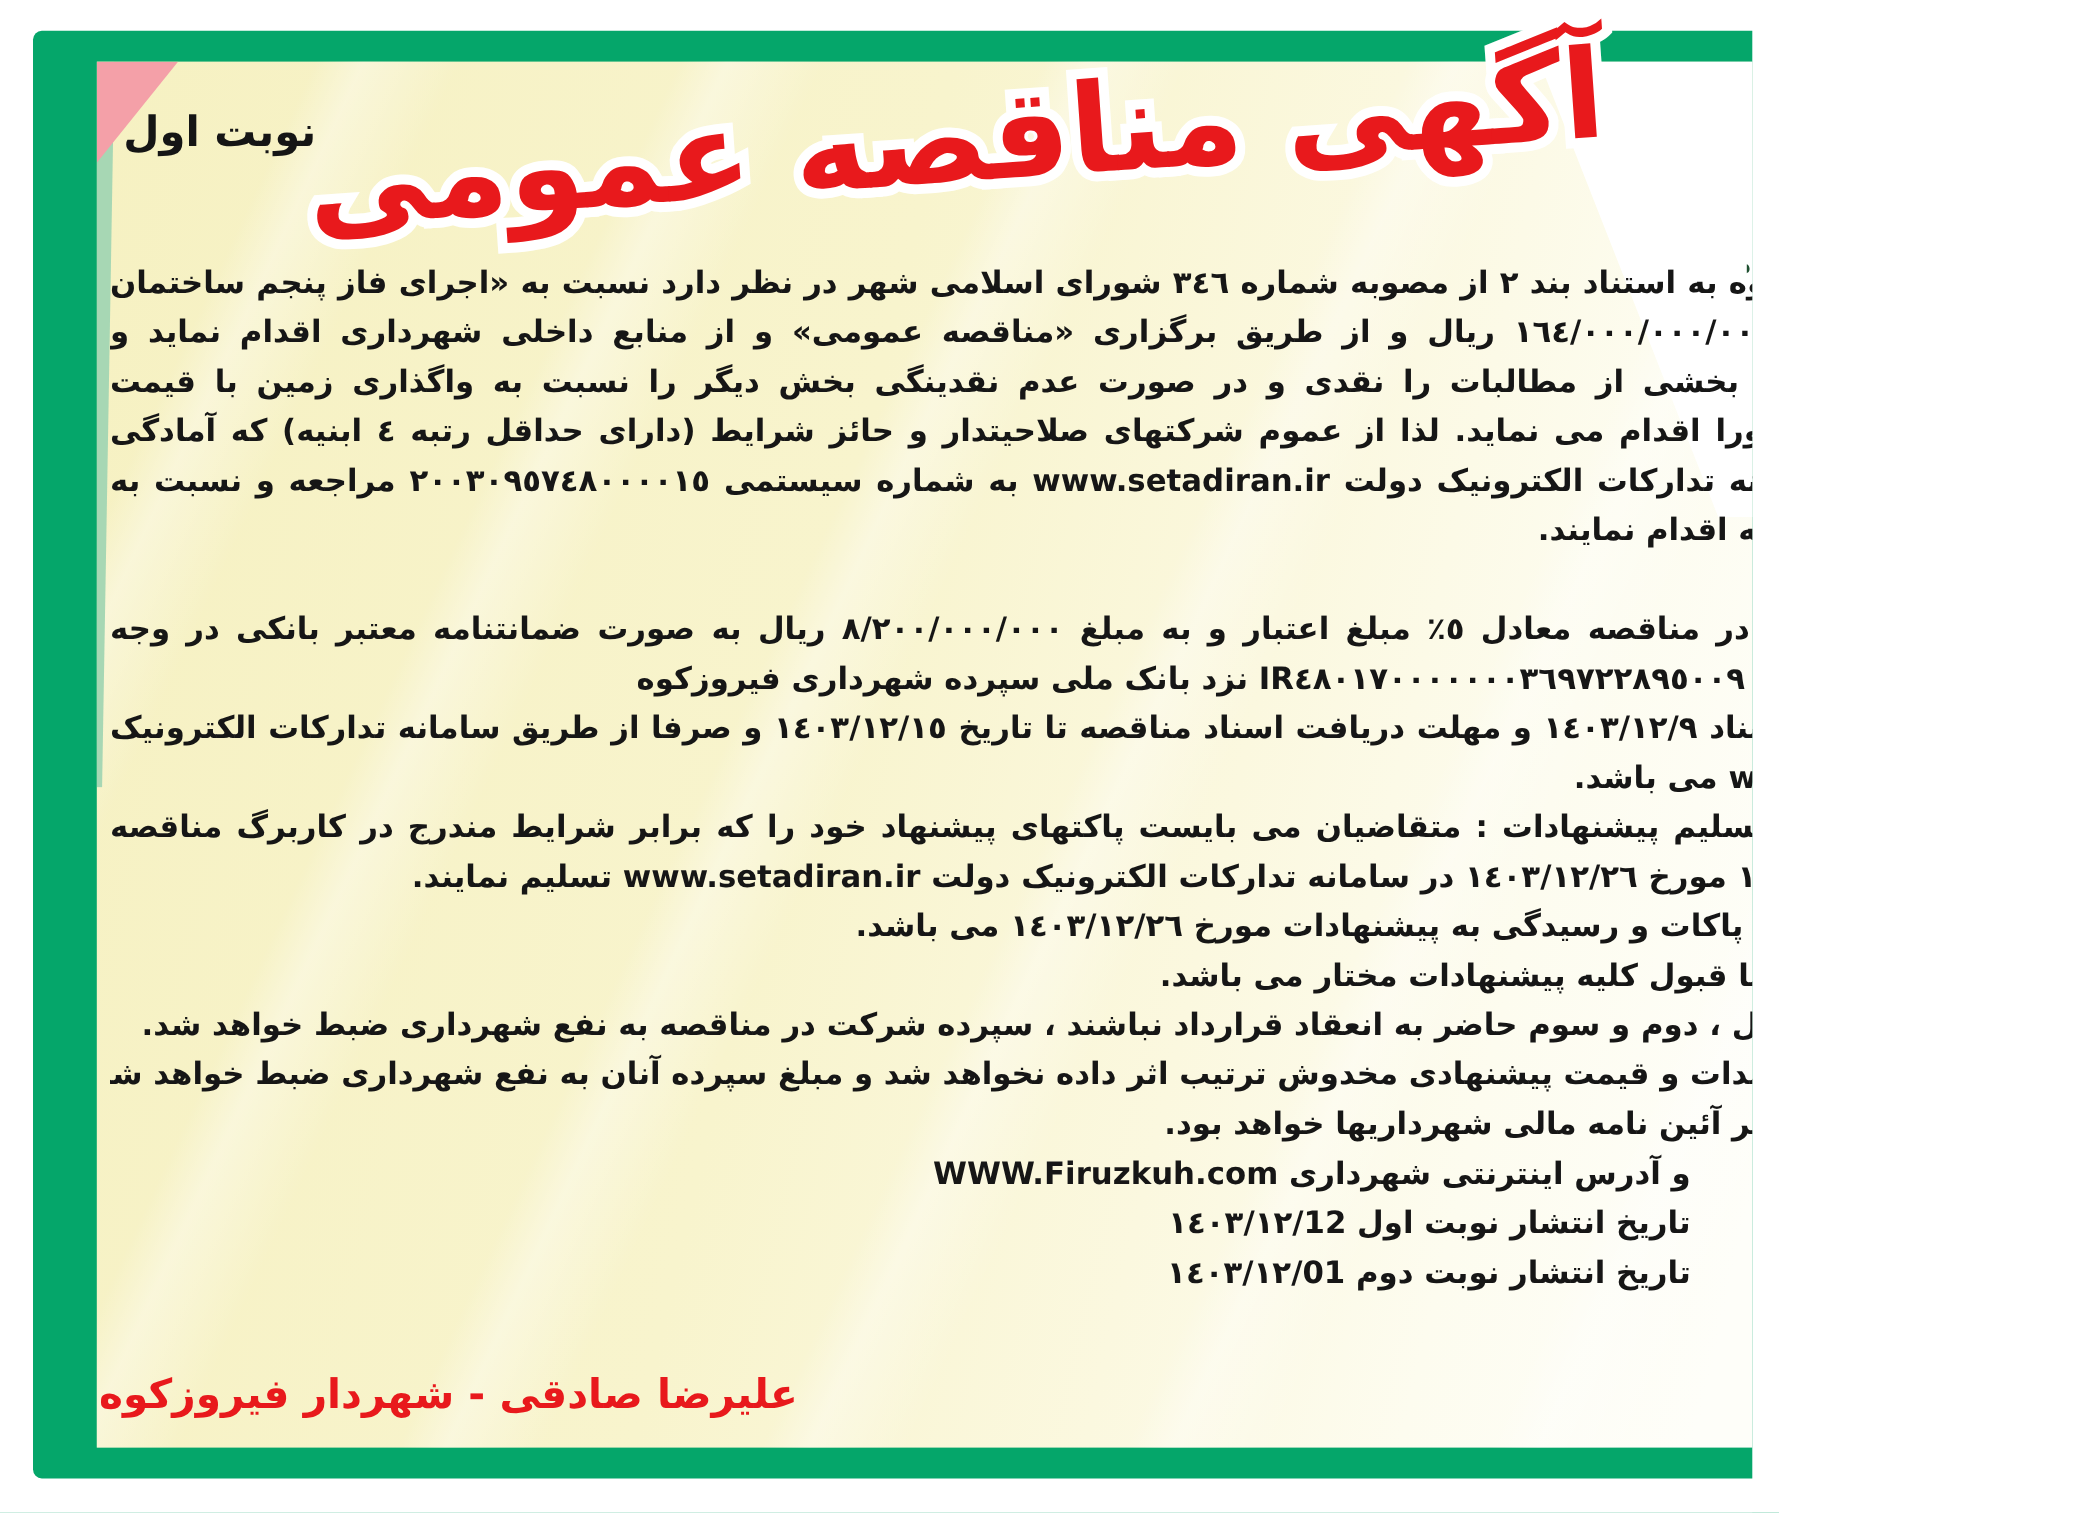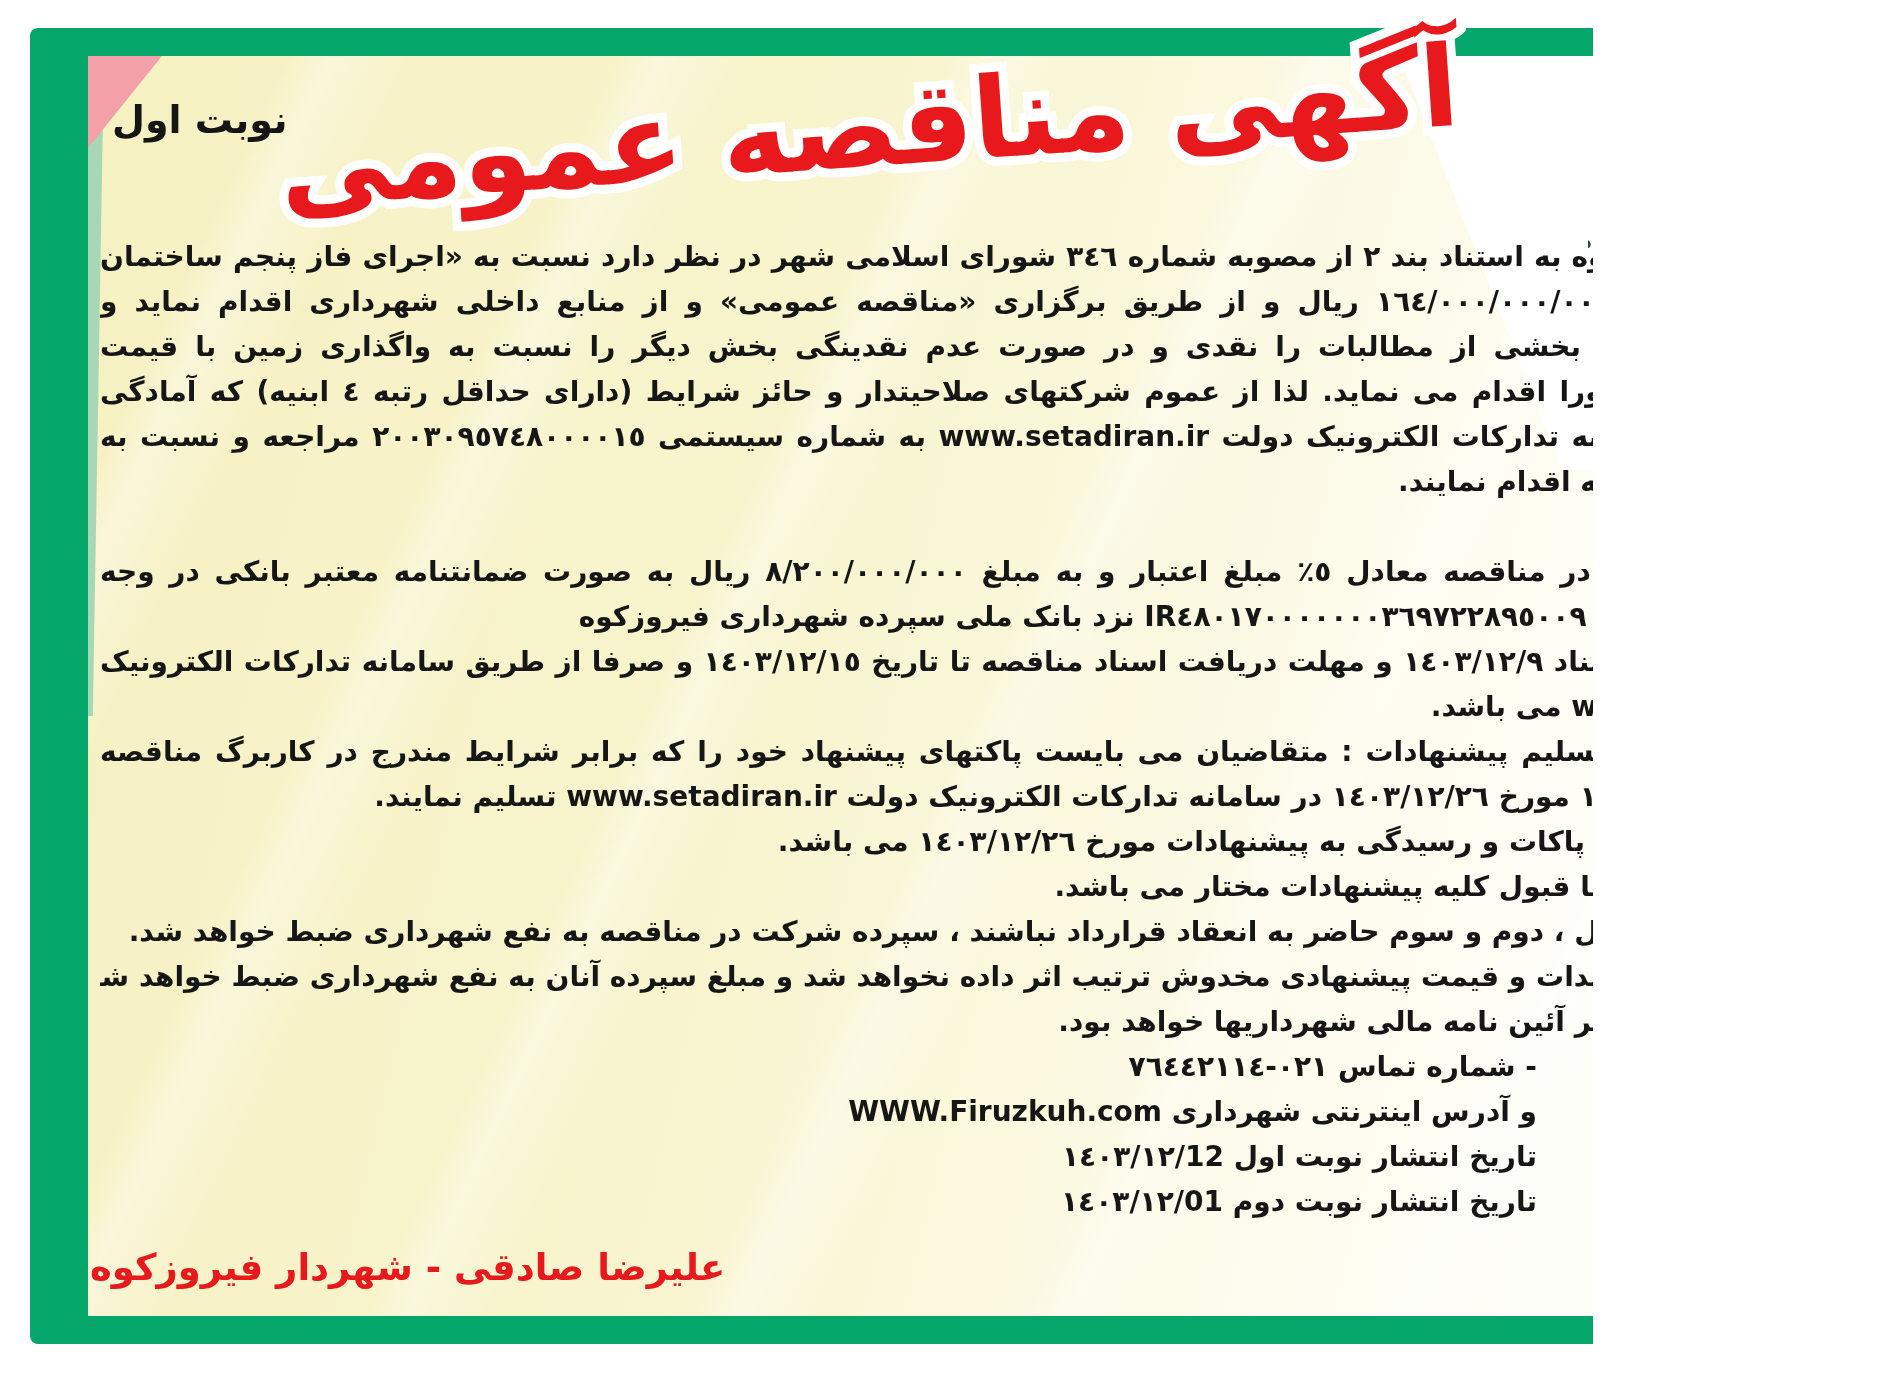--- a/index.html
+++ b/index.html
@@ -87,21 +87,20 @@
     <div class="row rl">حساب شبا شماره IR٤٨٠١٧٠٠٠٠٠٠٠٣٦٩٧٢٢٨٩٥٠٠٩ نزد بانک ملی سپرده شهرداری فیروزکوه</div>
     <div class="row jl">٢- تاریخ انتشار اسناد ١٤٠٣/١٢/٩ و مهلت دریافت اسناد مناقصه تا تاریخ ١٤٠٣/١٢/١٥ و صرفا از طریق سامانه تدارکات الکترونیک دولت</div>
     <div class="row rl">www.setadiran.ir می باشد.</div>
     <div class="row jl">٣- مهلت و محل تسلیم پیشنهادات : متقاضیان می بایست پاکتهای پیشنهاد خود را که برابر شرایط مندرج در کاربرگ مناقصه تنظیم شده است را</div>
     <div class="row rl">حداکثر تا ساعت ١٤ مورخ ١٤٠٣/١٢/٢٦ در سامانه تدارکات الکترونیک دولت www.setadiran.ir تسلیم نمایند.</div>
     <div class="row rl">٤- زمان بازگشایی پاکات و رسیدگی به پیشنهادات مورخ ١٤٠٣/١٢/٢٦ می باشد.</div>
     <div class="row rl">- شهرداری در رد یا قبول کلیه پیشنهادات مختار می باشد.</div>
     <div class="row rl">- چنانچه نفرات اول ، دوم و سوم حاضر به انعقاد قرارداد نباشند ، سپرده شرکت در مناقصه به نفع شهرداری ضبط خواهد شد.</div>
     <div class="row rl">- به مدارک و مستندات و قیمت پیشنهادی مخدوش ترتیب اثر داده نخواهد شد و مبلغ سپرده آنان به نفع شهرداری ضبط خواهد شد.</div>
     <div class="row rl">- سایر شرایط برابر آئین نامه مالی شهرداریها خواهد بود.</div>
-    <div class="row rl ind">- شماره تماس ٠٢١-٧٦٤٤٢١١٤</div>
     <div class="row rl ind">و آدرس اینترنتی شهرداری WWW.Firuzkuh.com</div>
     <div class="row rl ind">تاریخ انتشار نوبت اول ١٤٠٣/١٢/12</div>
     <div class="row rl ind">تاریخ انتشار نوبت دوم ١٤٠٣/١٢/01</div>
   </div>
 
   <div class="signature">علیرضا صادقی - شهردار فیروزکوه</div>
 
 </div>
 
 </body></html>

